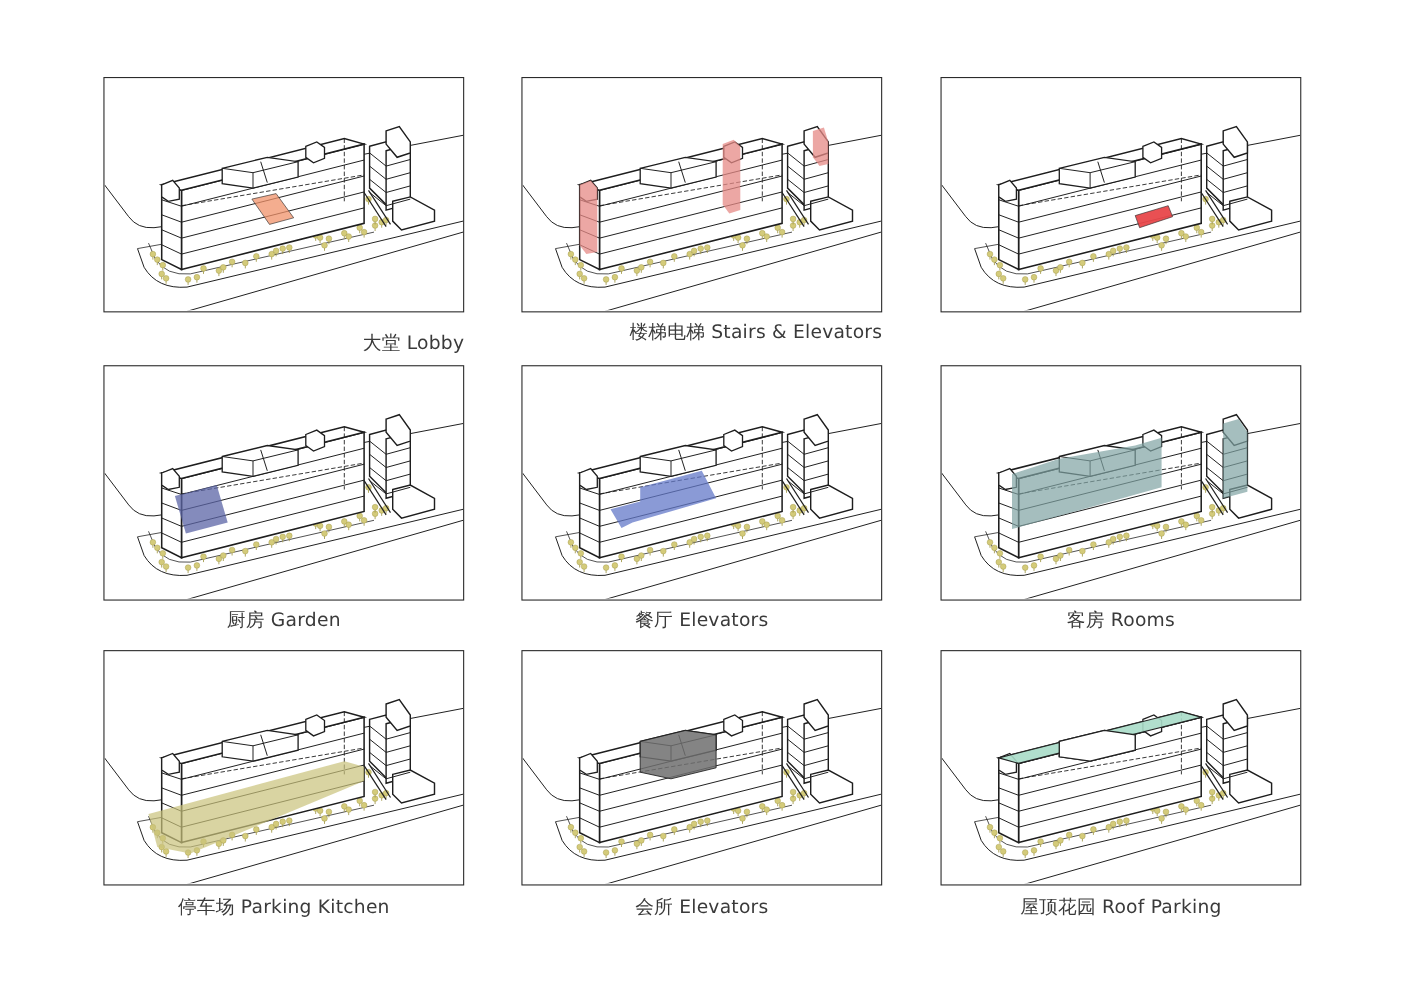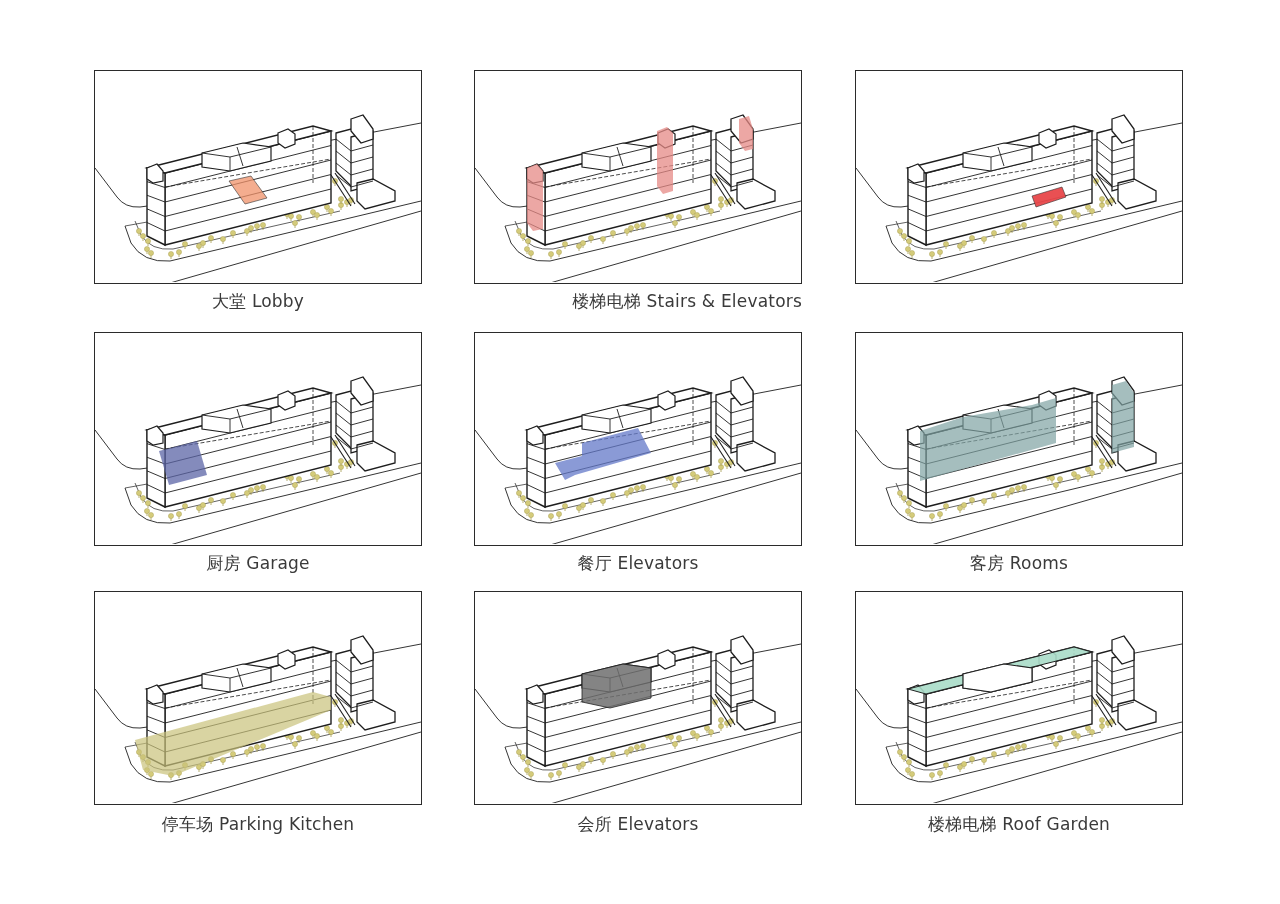--- a/index.html
+++ b/index.html
@@ -114,21 +114,21 @@
         <line x1="241" y1="92" x2="256" y2="104" stroke="#1e1e1e" stroke-width="0.9"></line>
         <line x1="256" y1="116" x2="278" y2="110" stroke="#1e1e1e" stroke-width="0.9"></line>
         <line x1="241" y1="104" x2="256" y2="116" stroke="#1e1e1e" stroke-width="0.9"></line>
         <line x1="240" y1="102" x2="260" y2="133" stroke="#1e1e1e" stroke-width="1.1"></line>
         <line x1="236" y1="104" x2="256" y2="135" stroke="#1e1e1e" stroke-width="1.1"></line>
         <g>
           <polygon points="134,110 156,105 172,127 150,133" fill="#f0916a" fill-opacity="0.75" stroke="#333" stroke-width="0.6"></polygon>
         </g>
       </svg>
     </div>
-    <div class="caption" style="left: 94px; top: 290px;">大堂 Lobby</div>
+    <div class="caption" style="left: 94px; top: 300px; text-align: right;">大堂 Lobby</div>
     <div class="panel" style="left: 474px; top: 70px;">
       <svg viewBox="0 0 326 211">
         <path d="M0,97 L22,126 Q30,137 45,136 L90,130" fill="none" stroke="#1e1e1e" stroke-width="0.9"></path>
         <path d="M232,70 L326,52" fill="none" stroke="#1e1e1e" stroke-width="0.9"></path>
         <path d="M30,155 L36,172 Q48,192 75,190 L326,130" fill="none" stroke="#1e1e1e" stroke-width="0.9"></path>
         <path d="M40,150 L46,164 Q56,180 78,178 L245,140" fill="none" stroke="#1e1e1e" stroke-width="0.7"></path>
         <path d="M75,212 L326,140" fill="none" stroke="#1e1e1e" stroke-width="0.9"></path>
         <path d="M30,155 L236,118" fill="none" stroke="#1e1e1e" stroke-width="0.7"></path>
         <line x1="44" y1="160" x2="44" y2="165" stroke="#a39b4c" stroke-width="0.8"></line>
         <circle cx="44" cy="160" r="2.6" fill="#d4cb7a" stroke="#a39b4c" stroke-width="0.4"></circle>
@@ -439,21 +439,21 @@
         <line x1="241" y1="92" x2="256" y2="104" stroke="#1e1e1e" stroke-width="0.9"></line>
         <line x1="256" y1="116" x2="278" y2="110" stroke="#1e1e1e" stroke-width="0.9"></line>
         <line x1="241" y1="104" x2="256" y2="116" stroke="#1e1e1e" stroke-width="0.9"></line>
         <line x1="240" y1="102" x2="260" y2="133" stroke="#1e1e1e" stroke-width="1.1"></line>
         <line x1="236" y1="104" x2="256" y2="135" stroke="#1e1e1e" stroke-width="1.1"></line>
         <g>
           <polygon points="64,118 102,108 112,142 74,152" fill="#5b64a6" fill-opacity="0.75"></polygon>
         </g>
       </svg>
     </div>
-    <div class="caption" style="left: 94px; top: 552px;">厨房 Garage</div>
+    <div class="caption" style="left: 94px; top: 552px;">厨房 Garden</div>
     <div class="panel" style="left: 474px; top: 332px;">
       <svg viewBox="0 0 326 211">
         <path d="M0,97 L22,126 Q30,137 45,136 L90,130" fill="none" stroke="#1e1e1e" stroke-width="0.9"></path>
         <path d="M232,70 L326,52" fill="none" stroke="#1e1e1e" stroke-width="0.9"></path>
         <path d="M30,155 L36,172 Q48,192 75,190 L326,130" fill="none" stroke="#1e1e1e" stroke-width="0.9"></path>
         <path d="M40,150 L46,164 Q56,180 78,178 L245,140" fill="none" stroke="#1e1e1e" stroke-width="0.7"></path>
         <path d="M75,212 L326,140" fill="none" stroke="#1e1e1e" stroke-width="0.9"></path>
         <path d="M30,155 L236,118" fill="none" stroke="#1e1e1e" stroke-width="0.7"></path>
         <line x1="44" y1="160" x2="44" y2="165" stroke="#a39b4c" stroke-width="0.8"></line>
         <circle cx="44" cy="160" r="2.6" fill="#d4cb7a" stroke="#a39b4c" stroke-width="0.4"></circle>
@@ -981,14 +981,14 @@
         <line x1="256" y1="116" x2="278" y2="110" stroke="#1e1e1e" stroke-width="0.9"></line>
         <line x1="241" y1="104" x2="256" y2="116" stroke="#1e1e1e" stroke-width="0.9"></line>
         <line x1="240" y1="102" x2="260" y2="133" stroke="#1e1e1e" stroke-width="1.1"></line>
         <line x1="236" y1="104" x2="256" y2="135" stroke="#1e1e1e" stroke-width="1.1"></line>
         <g>
           <polygon points="52,97 218,55 236,60 70,102" fill="#a9dcc8" fill-opacity="0.9" stroke="#222" stroke-width="1"></polygon>
           <polygon points="107,82 148,72 176,76 176,90 135,100 107,96" fill="#fff" stroke="#222" stroke-width="1.2"></polygon>
         </g>
       </svg>
     </div>
-    <div class="caption" style="left: 855px; top: 813px;">楼梯电梯 Roof Garden</div>
+    <div class="caption" style="left: 855px; top: 813px;">屋顶花园 Roof Parking</div>
   </div>
 
 </body></html>

